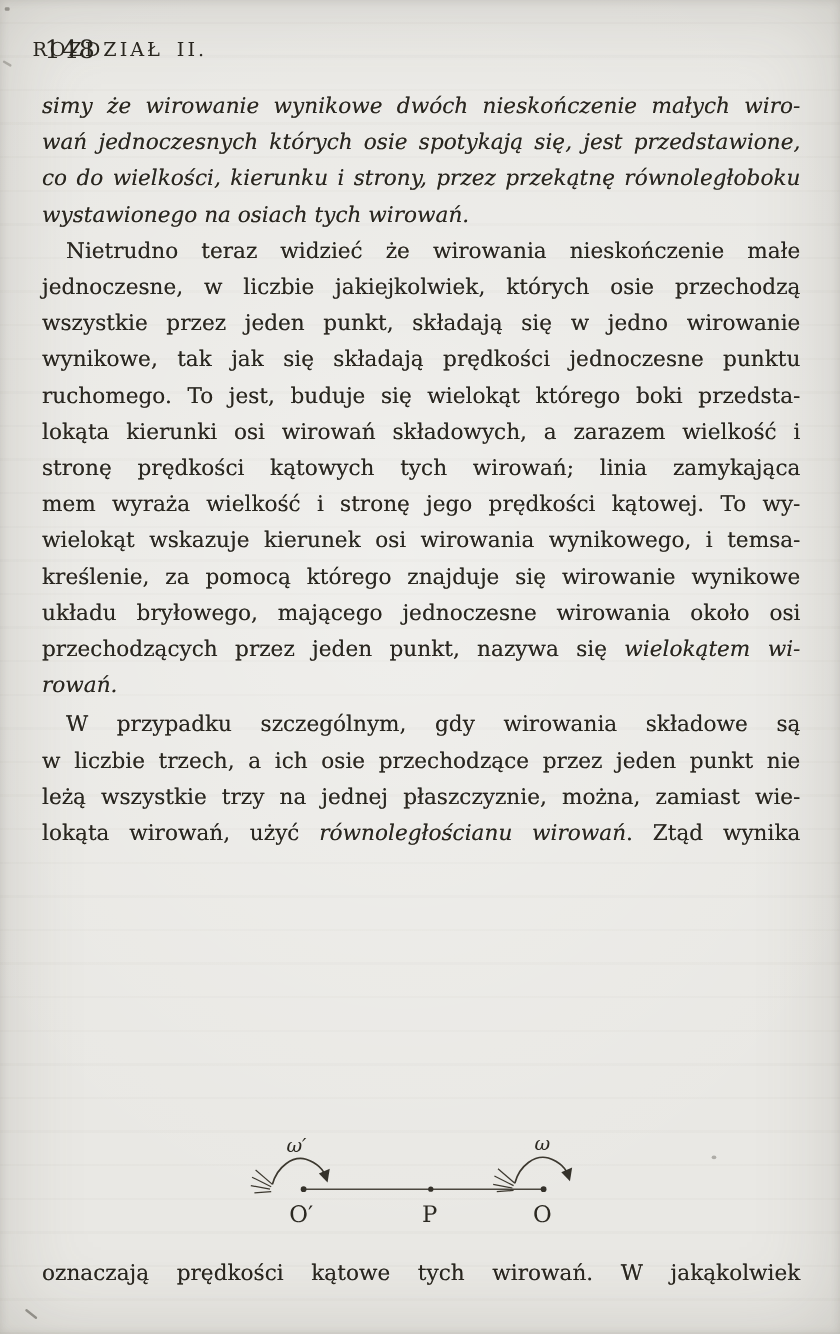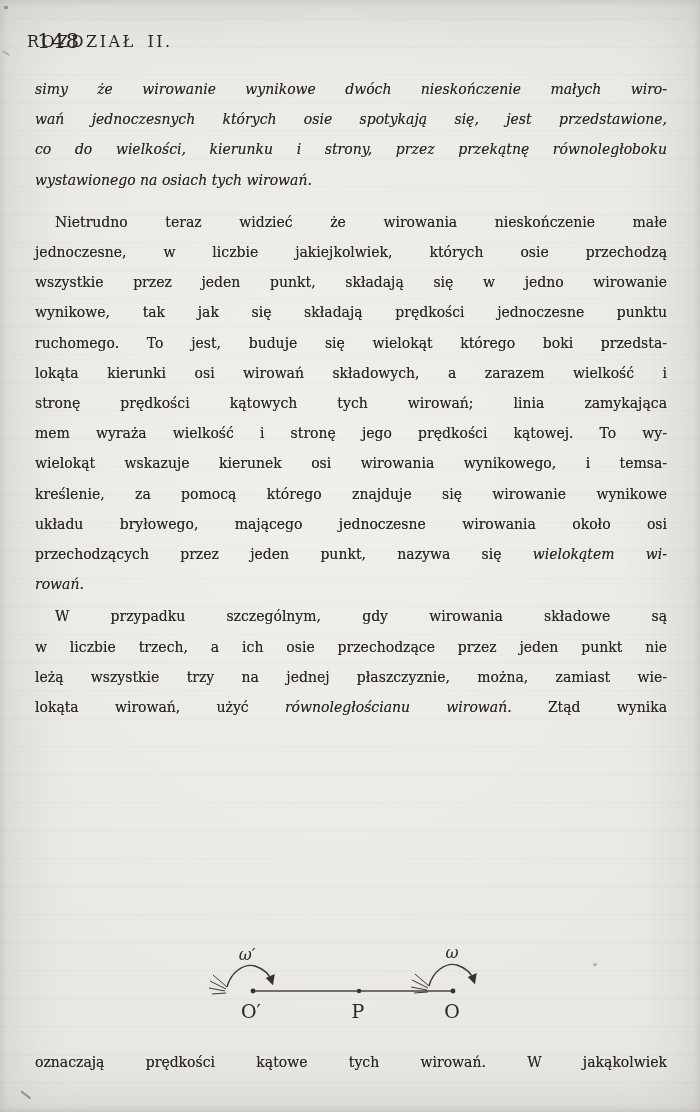--- a/index.html
+++ b/index.html
@@ -19,30 +19,30 @@
   }
   .content{position:absolute;left:35px;top:28px;width:632px;}
   .pagehead{position:relative;height:24px;margin-bottom:22px;}
   .pagenum{position:absolute;left:2px;top:1px;font-size:21px;letter-spacing:1px;}
   .chapter{
     position:absolute;left:0;right:0;top:4px;text-align:left;
     font-size:16px;letter-spacing:2.5px;transform:translateX(-8px);
     word-spacing:4px;
   }
   .ln{
-    font-size:14px;line-height:30.2px;
+    font-size:18px;line-height:30.2px;
     text-align:justify;text-align-last:justify;
     text-shadow:0 0 0.5px rgba(30,26,20,0.55);
     white-space:normal;
   }
   .ln.end{text-align-last:left;font-style:italic;}
   .ind{text-indent:20px;}
   .it{font-style:italic;}
   .p1{margin-top:8px;font-style:italic;}
-  .p2{margin-top:12px;}
+  .p2{}
   .p3{margin-top:2px;}
   .diagram{position:absolute;left:0;top:936px;width:700px;height:96px;}
   .footline{position:absolute;left:35px;top:1047px;width:632px;}
   .speck{position:absolute;background:#56524a;border-radius:1px;}
   .speck.s1{left:20px;top:1094px;width:12px;height:2px;transform:rotate(38deg);opacity:.55;}
   .speck.s2{left:2px;top:52px;width:8px;height:2px;transform:rotate(30deg);opacity:.35;}
   .speck.s3{left:4px;top:6px;width:4px;height:3px;opacity:.5;}
   .speck.s4{left:593px;top:963px;width:4px;height:3px;opacity:.4;border-radius:50%;}
   svg text{font-family:"DejaVu Serif", serif;fill:#2c2922;}
   svg .gl{font-style:italic;}

